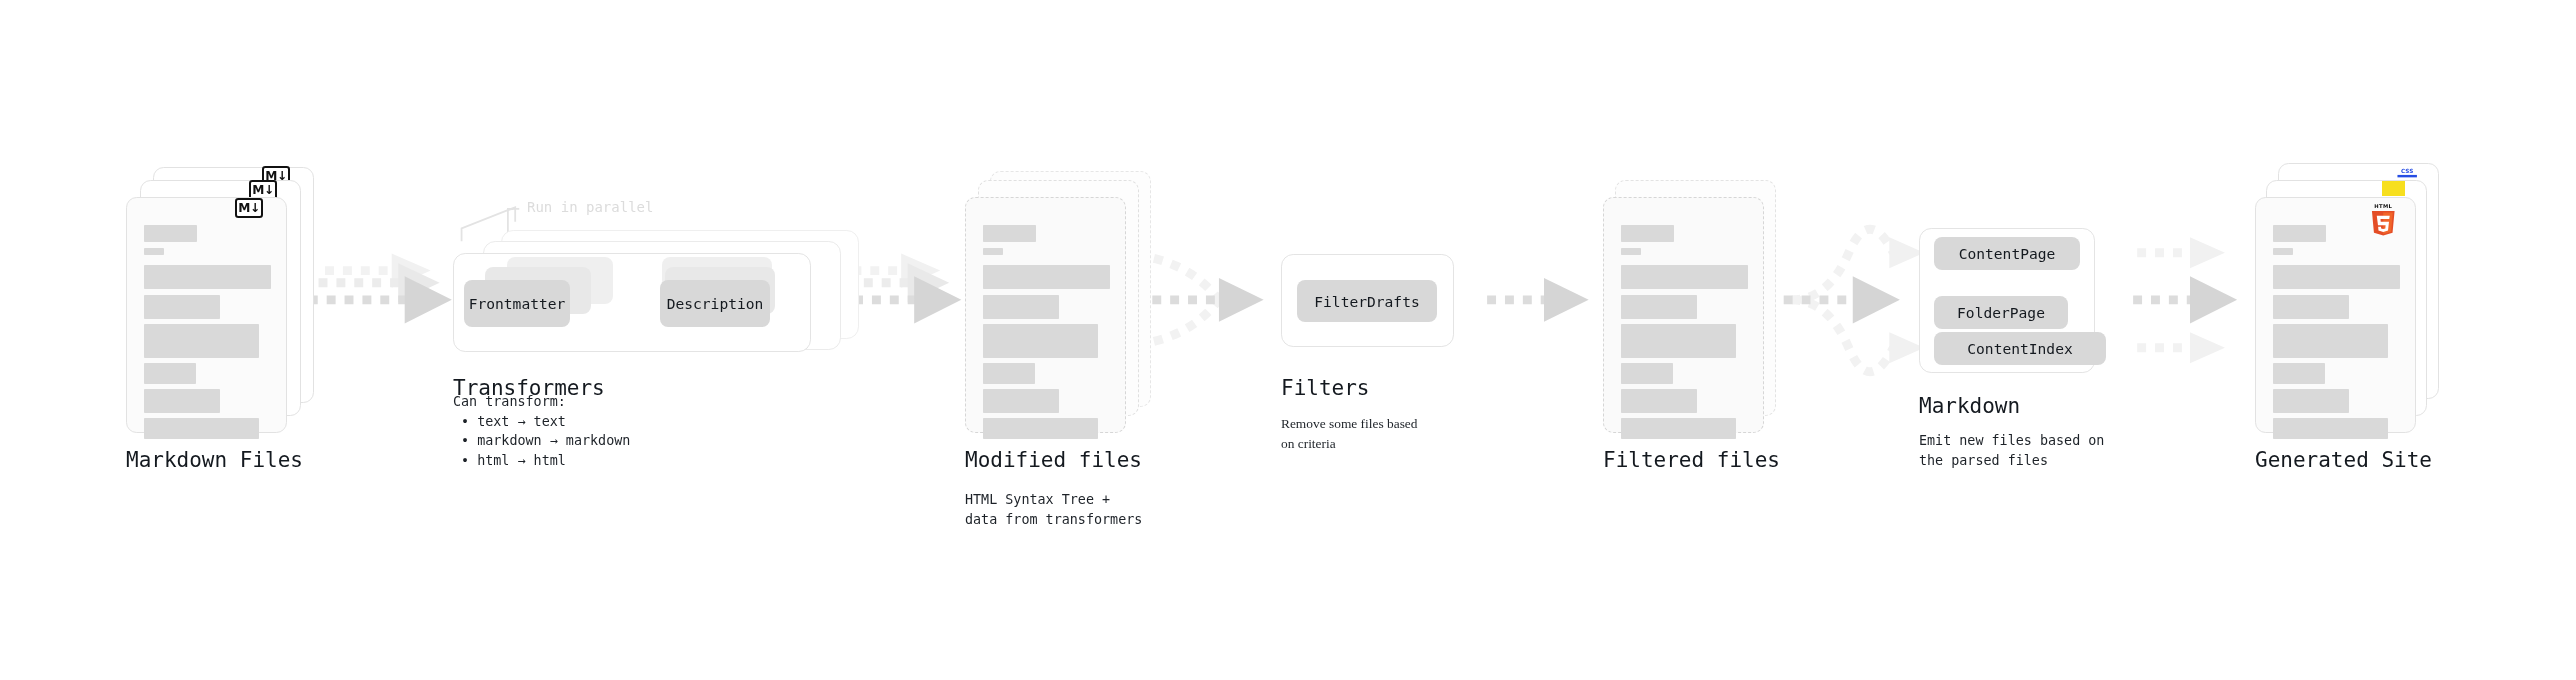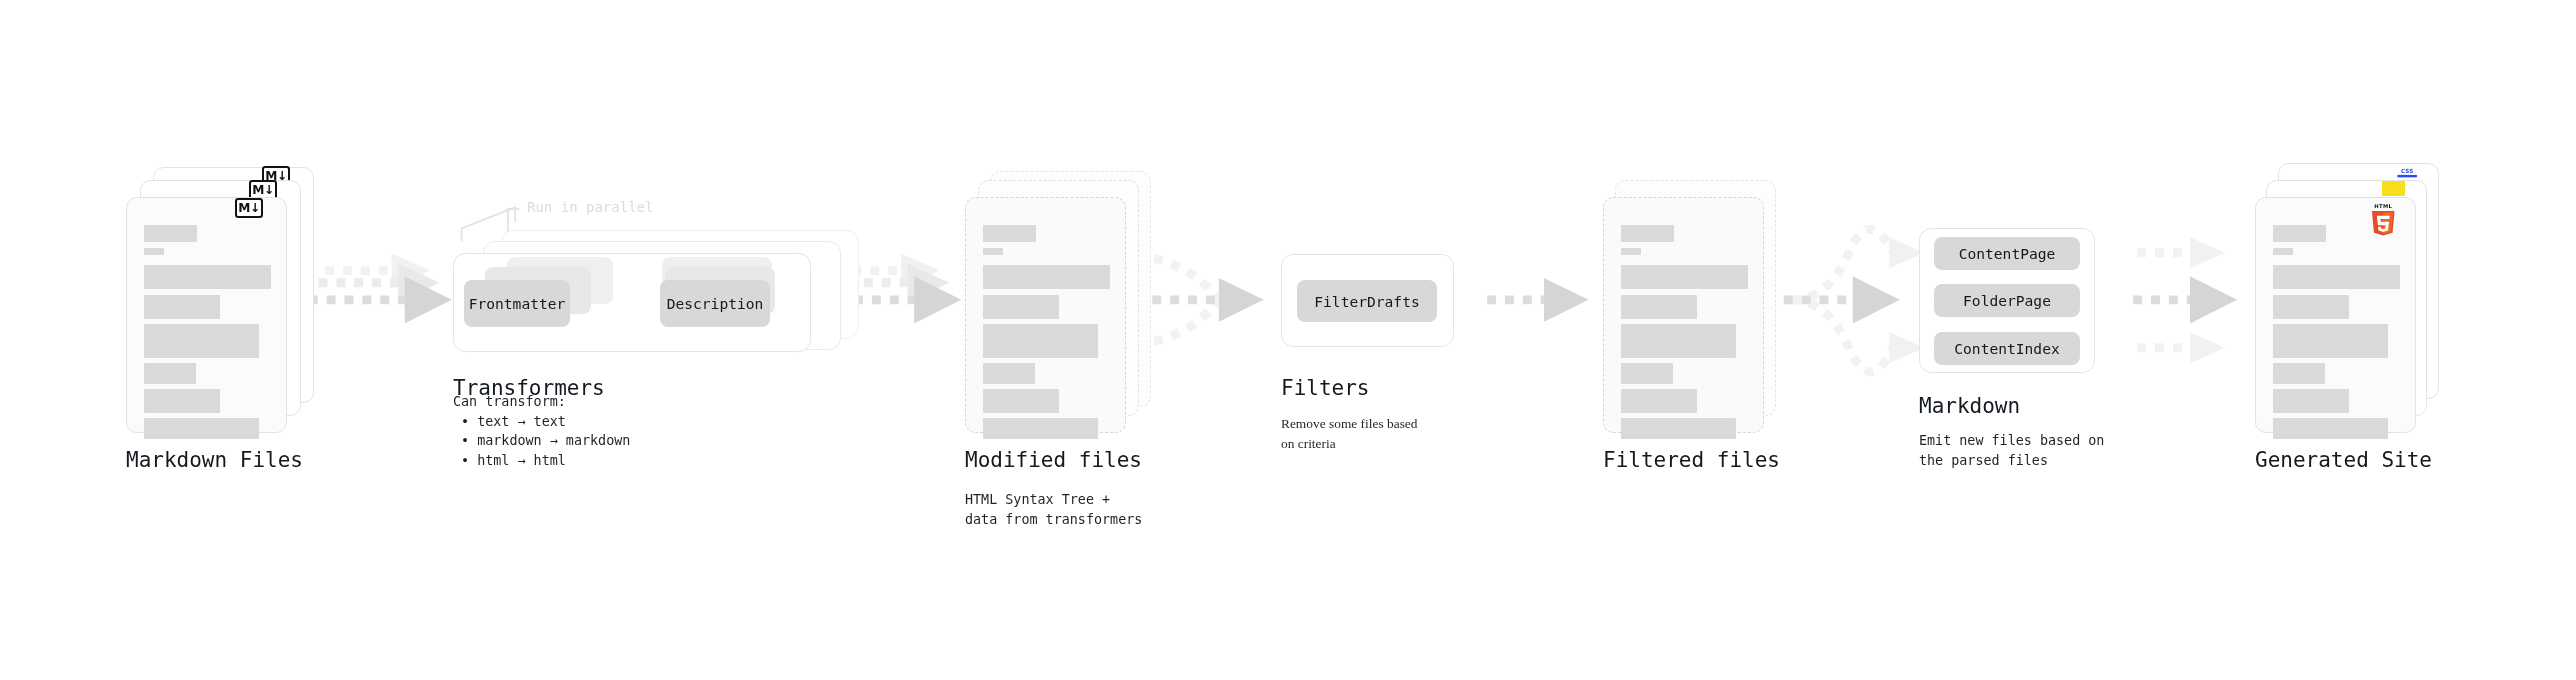--- a/index.html
+++ b/index.html
@@ -283,22 +283,22 @@
       <div class="skel" style="left:17px; top:165px; width:52px; height:21px;"></div>
       <div class="skel" style="left:17px; top:191px; width:76px; height:24.4px;"></div>
       <div class="skel" style="left:17px; top:220px; width:115px; height:21px;"></div>
     </div>
   </div>
   <div class="sec-title" style="left:1603px; top:448px;">Filtered files</div>
 
   <div>
     <div class="group-box" style="left:1919px; top:228px; width:176px; height:145px;"></div>
     <div class="pill" style="left:1934px; top:237px; width:146px; height:32.5px;">ContentPage</div>
-    <div class="pill" style="left:1934px; top:284px; width:146px; height:32.5px;">FolderPage</div>
-    <div class="pill" style="left:1934px; top:332px; width:146px; height:32.5px;">ContentIndex</div>
+    <div class="pill" style="left:1934px; top:296px; width:134px; height:32.5px;">FolderPage</div>
+    <div class="pill" style="left:1934px; top:332px; width:172px; height:32.5px;">ContentIndex</div>
   </div>
   <div class="sec-title" style="left:1919px; top:394px;">Markdown</div>
   <div class="sec-desc" style="left:1919px; top:431px;">Emit new files based on
 the parsed files</div>
 
   <div class="doc-stack">
 
     <div class="doc-card ghost" style="left:2278px; top:163px; width:161px; height:236px;"></div>
     <div class="abs" style="left:2395px; top:166px; width:24.4px; height:14.6px;">
       <svg width="24.4" height="14.6" viewBox="0 0 30 18">

